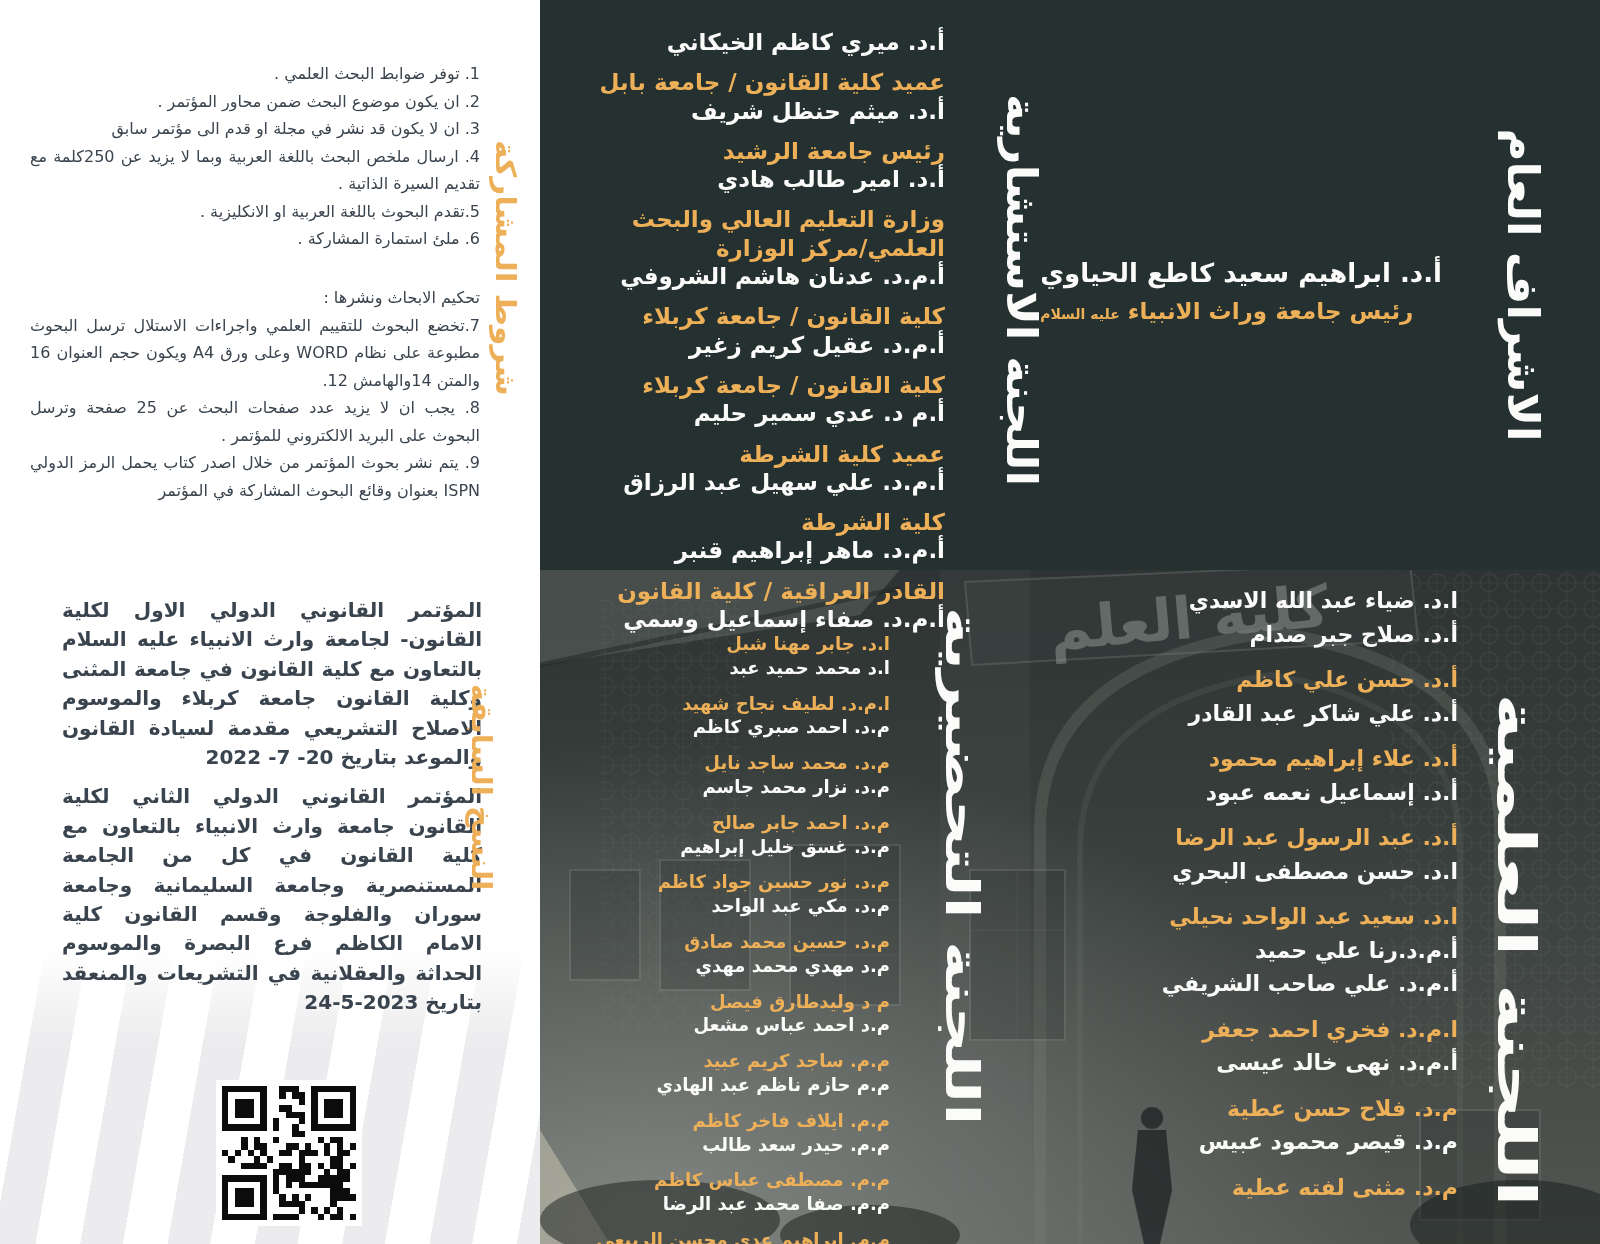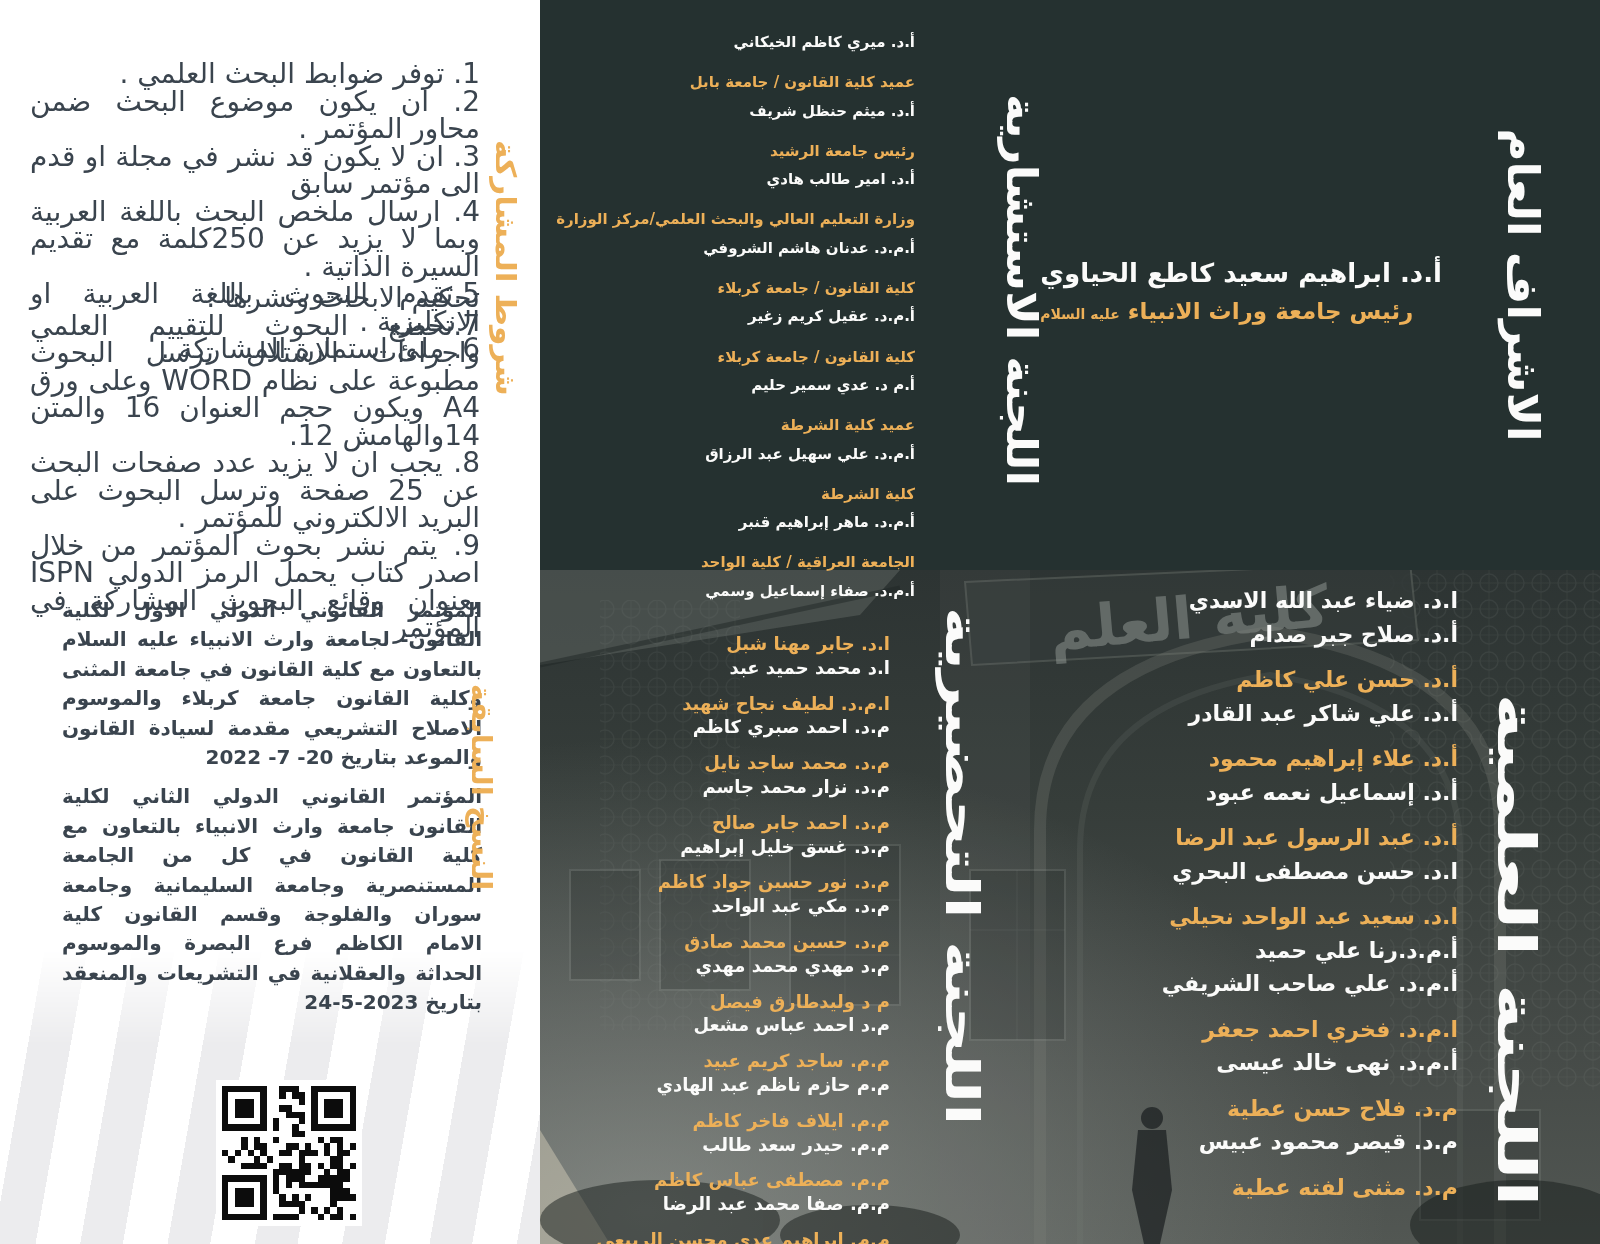--- a/index.html
+++ b/index.html
@@ -23,32 +23,32 @@
           transform:translate(-50%,-50%) rotate(90deg) scaleX(var(--sx,1));}
   .t-cond{left:505px;top:268px;font-size:28px;color:var(--gold);--sx:1.12;}
   .t-prev{left:481px;top:787px;font-size:28px;color:var(--gold);--sx:1.05;}
   .t-advisory{left:1021px;top:290px;font-size:42px;color:var(--white);--sx:1.08;}
   .t-superv{left:1523px;top:285px;font-size:43px;color:var(--white);--sx:1.05;}
   .t-prep{left:962px;top:866px;font-size:46px;color:var(--white);--sx:1.4;}
   .t-sci{left:1516px;top:950px;font-size:52px;color:var(--white);--sx:1.5;}
 
   
   .conditions{position:absolute;left:30px;top:60px;width:450px;direction:rtl;
-              color:var(--ink);font-size:28px;line-height:27.5px;text-align:justify;}
+              color:var(--ink);font-size:16px;line-height:27.5px;text-align:justify;}
   .conditions .item{margin:0;}
   .conditions .heading{margin:14px 0 0 0;}
 
   
   .previous{position:absolute;left:62px;top:596px;width:420px;direction:rtl;
             color:var(--ink);font-size:20px;line-height:29.4px;font-weight:bold;text-align:justify;}
   .previous p{margin:0 0 10px 0;}
 
   
   .namelist{position:absolute;direction:rtl;text-align:right;font-weight:bold;}
-  .advisory-list{left:515px;top:28px;width:400px;font-size:15px;line-height:28.3px;}
+  .advisory-list{left:545px;top:28px;width:400px;font-size:23px;line-height:28.3px;}
   .prep-list{right:710px;top:620px;width:330px;font-size:18px;line-height:23.8px;}
   .sci-list{right:142px;top:584px;width:320px;font-size:22px;line-height:33.5px;}
   .w{color:var(--white);}
   .g{color:var(--gold);margin-top:12px;}
 
   
   .supervision{position:absolute;right:158px;top:258px;direction:rtl;text-align:left;}
   .supervision .name{color:var(--white);font-size:26px;font-weight:bold;}
   .supervision .role{color:var(--gold);font-size:23px;font-weight:bold;margin-top:10px;}
   .supervision .role small{font-size:14px;font-weight:bold;}
@@ -157,21 +157,21 @@
       <div class="g">وزارة التعليم العالي والبحث العلمي/مركز الوزارة</div>
       <div class="w">أ.م.د. عدنان هاشم الشروفي</div>
       <div class="g">كلية القانون / جامعة كربلاء</div>
       <div class="w">أ.م.د. عقيل كريم زغير</div>
       <div class="g">كلية القانون / جامعة كربلاء</div>
       <div class="w">أ.م د. عدي سمير حليم</div>
       <div class="g">عميد كلية الشرطة</div>
       <div class="w">أ.م.د. علي سهيل عبد الرزاق</div>
       <div class="g">كلية الشرطة</div>
       <div class="w">أ.م.د. ماهر إبراهيم قنبر</div>
-      <div class="g">الجامعة العراقية / كلية الواحد</div>
+      <div class="g">القادر العراقية / كلية القانون</div>
       <div class="w">أ.م.د. صفاء إسماعيل وسمي</div>
     </div>
   <div class="vtitle t-advisory">اللجنة الاستشارية</div>
 
   <div class="supervision">
     <div class="name">أ.د. ابراهيم سعيد كاطع الحياوي</div>
     <div class="role">
       <span>رئيس جامعة وراث الانبياء</span>
       <small>عليه السلام</small>
     </div>

